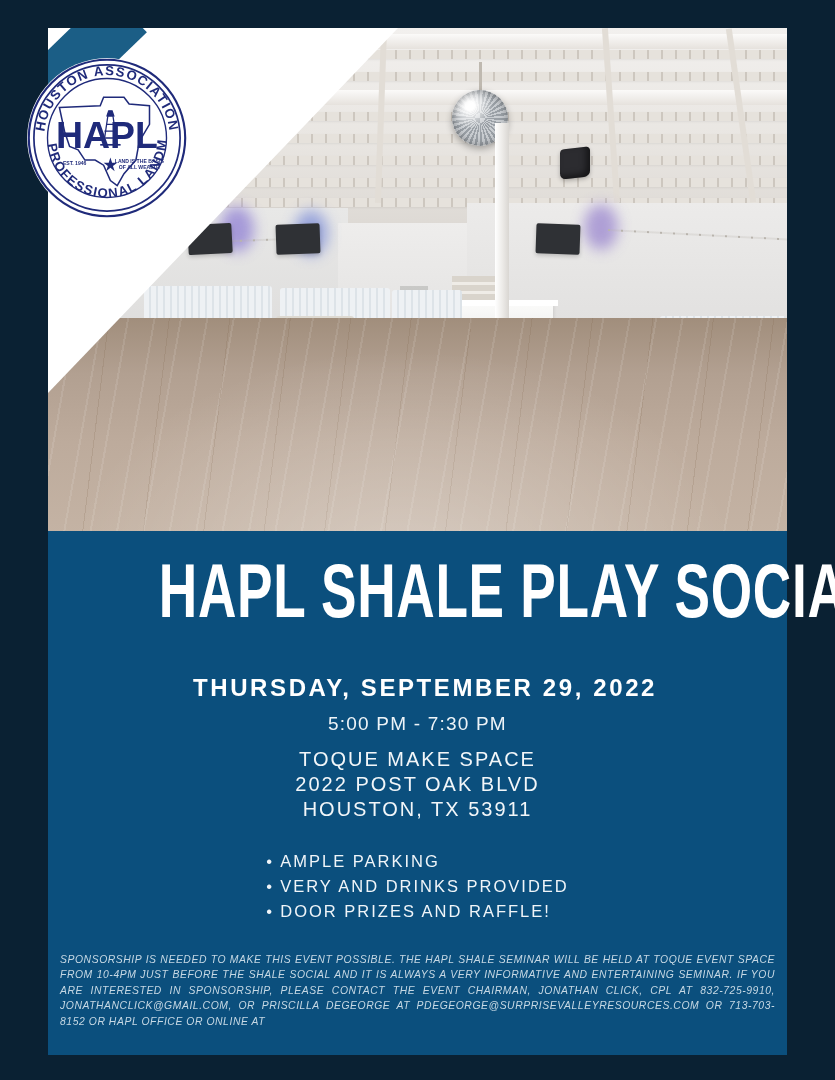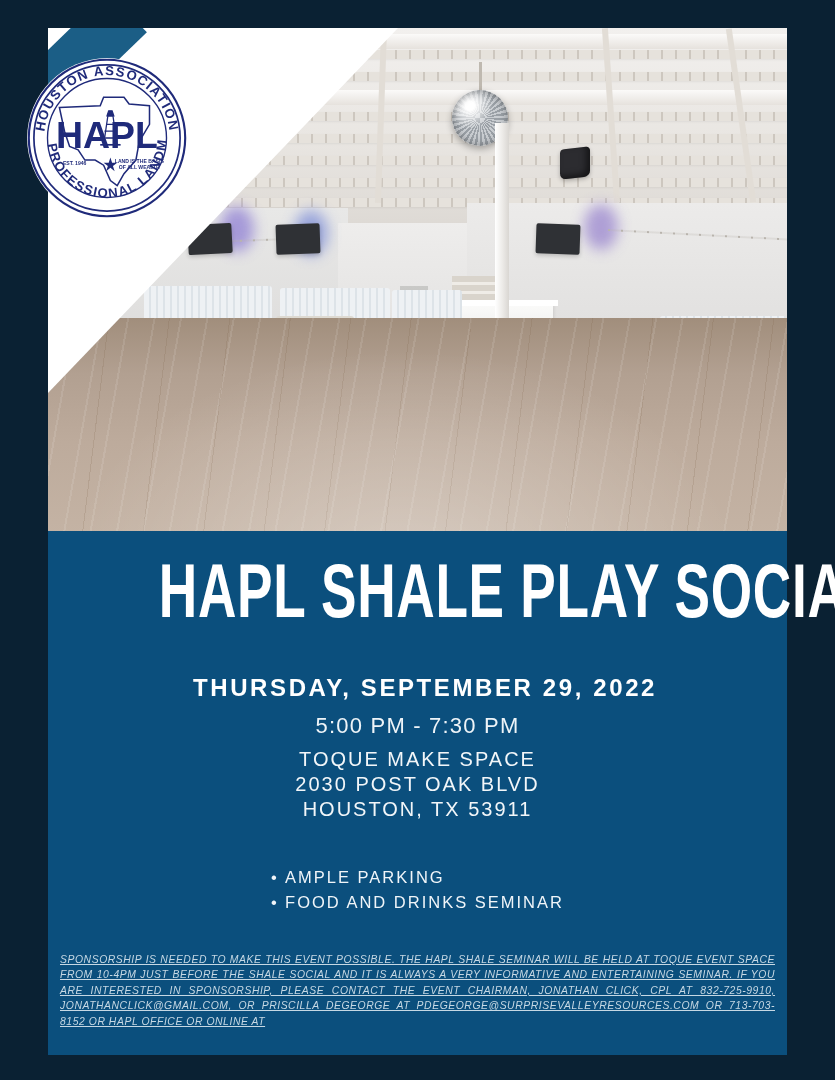--- a/index.html
+++ b/index.html
@@ -154,46 +154,45 @@
     transform-origin:center top;
     white-space:nowrap;
   }
   .dateline{
     position:absolute;left:15px;right:0;top:143px;text-align:center;
     color:#ffffff;font-weight:700;font-size:24px;letter-spacing:2.6px;
     white-space:nowrap;
   }
   .timeline{
     position:absolute;left:0;right:0;top:182px;text-align:center;
-    color:#eef4f8;font-weight:400;font-size:22px;letter-spacing:1.2px;
+    color:#eef4f8;font-weight:400;font-size:19px;letter-spacing:1.2px;
   }
   .venue{
     position:absolute;left:0;right:0;top:216px;text-align:center;
     color:#f2f6f9;font-weight:400;font-size:20px;line-height:25px;letter-spacing:2px;
   }
   .bullets{
     position:absolute;left:0;right:0;top:318px;
     display:flex;flex-direction:column;align-items:center;
   }
-  .bullets ul{margin:16px;padding:0;list-style:none;text-align:left;}
+  .bullets ul{margin:0;padding:0;list-style:none;text-align:left;}
   .bullets li{
     color:#f0f5f9;font-size:16.5px;line-height:25px;letter-spacing:2px;
     white-space:nowrap;
   }
   .bullets li .dot{display:inline-block;width:14px;}
   .fineprint{
     position:absolute;left:12px;right:12px;top:421px;
     color:#c6d8e4;
     font-size:10.4px;
     line-height:15.4px;
     letter-spacing:.55px;
     font-style:italic;
     text-align:justify;
     text-transform:uppercase;
-    text-decoration:underline;
   }
   .fineprint .last{display:block;text-align:left;}
 </style>
 </head>
 <body>
 
 <div class="flyer">
 
   <div class="photo-wrap">
     <div class="photo">
@@ -321,28 +320,29 @@
 
   <div class="panel">
 
     <div class="title">HAPL SHALE PLAY SOCIAL</div>
 
     <div class="dateline">THURSDAY, SEPTEMBER 29, 2022</div>
     <div class="timeline">5:00 PM - 7:30 PM</div>
 
     <div class="venue">
       <div>TOQUE MAKE SPACE</div>
-      <div>2030 POST OAK BLVD</div>
+      <div>2022 POST OAK BLVD</div>
       <div>HOUSTON, TX 53911</div>
     </div>
 
     <div class="bullets">
       <ul>
         <li><span class="dot">•</span><span>AMPLE PARKING</span></li>
-        <li><span class="dot">•</span><span>FOOD AND DRINKS SEMINAR</span></li>
+        <li><span class="dot">•</span><span>VERY AND DRINKS PROVIDED</span></li>
+        <li><span class="dot">•</span><span>DOOR PRIZES AND RAFFLE!</span></li>
       </ul>
     </div>
 
     <div class="fineprint">
       <span>SPONSORSHIP IS NEEDED TO MAKE THIS EVENT POSSIBLE. THE HAPL SHALE SEMINAR WILL BE HELD AT TOQUE EVENT SPACE FROM 10-4PM JUST BEFORE THE SHALE SOCIAL AND IT IS ALWAYS A VERY INFORMATIVE AND ENTERTAINING SEMINAR. IF YOU ARE INTERESTED IN SPONSORSHIP, PLEASE CONTACT THE EVENT CHAIRMAN, JONATHAN CLICK, CPL AT 832-725-9910, JONATHANCLICK@GMAIL.COM, OR PRISCILLA DEGEORGE AT PDEGEORGE@SURPRISEVALLEYRESOURCES.COM OR 713-703-8152 OR HAPL OFFICE OR ONLINE AT</span>
     </div>
 
   </div>
 </div>
 

